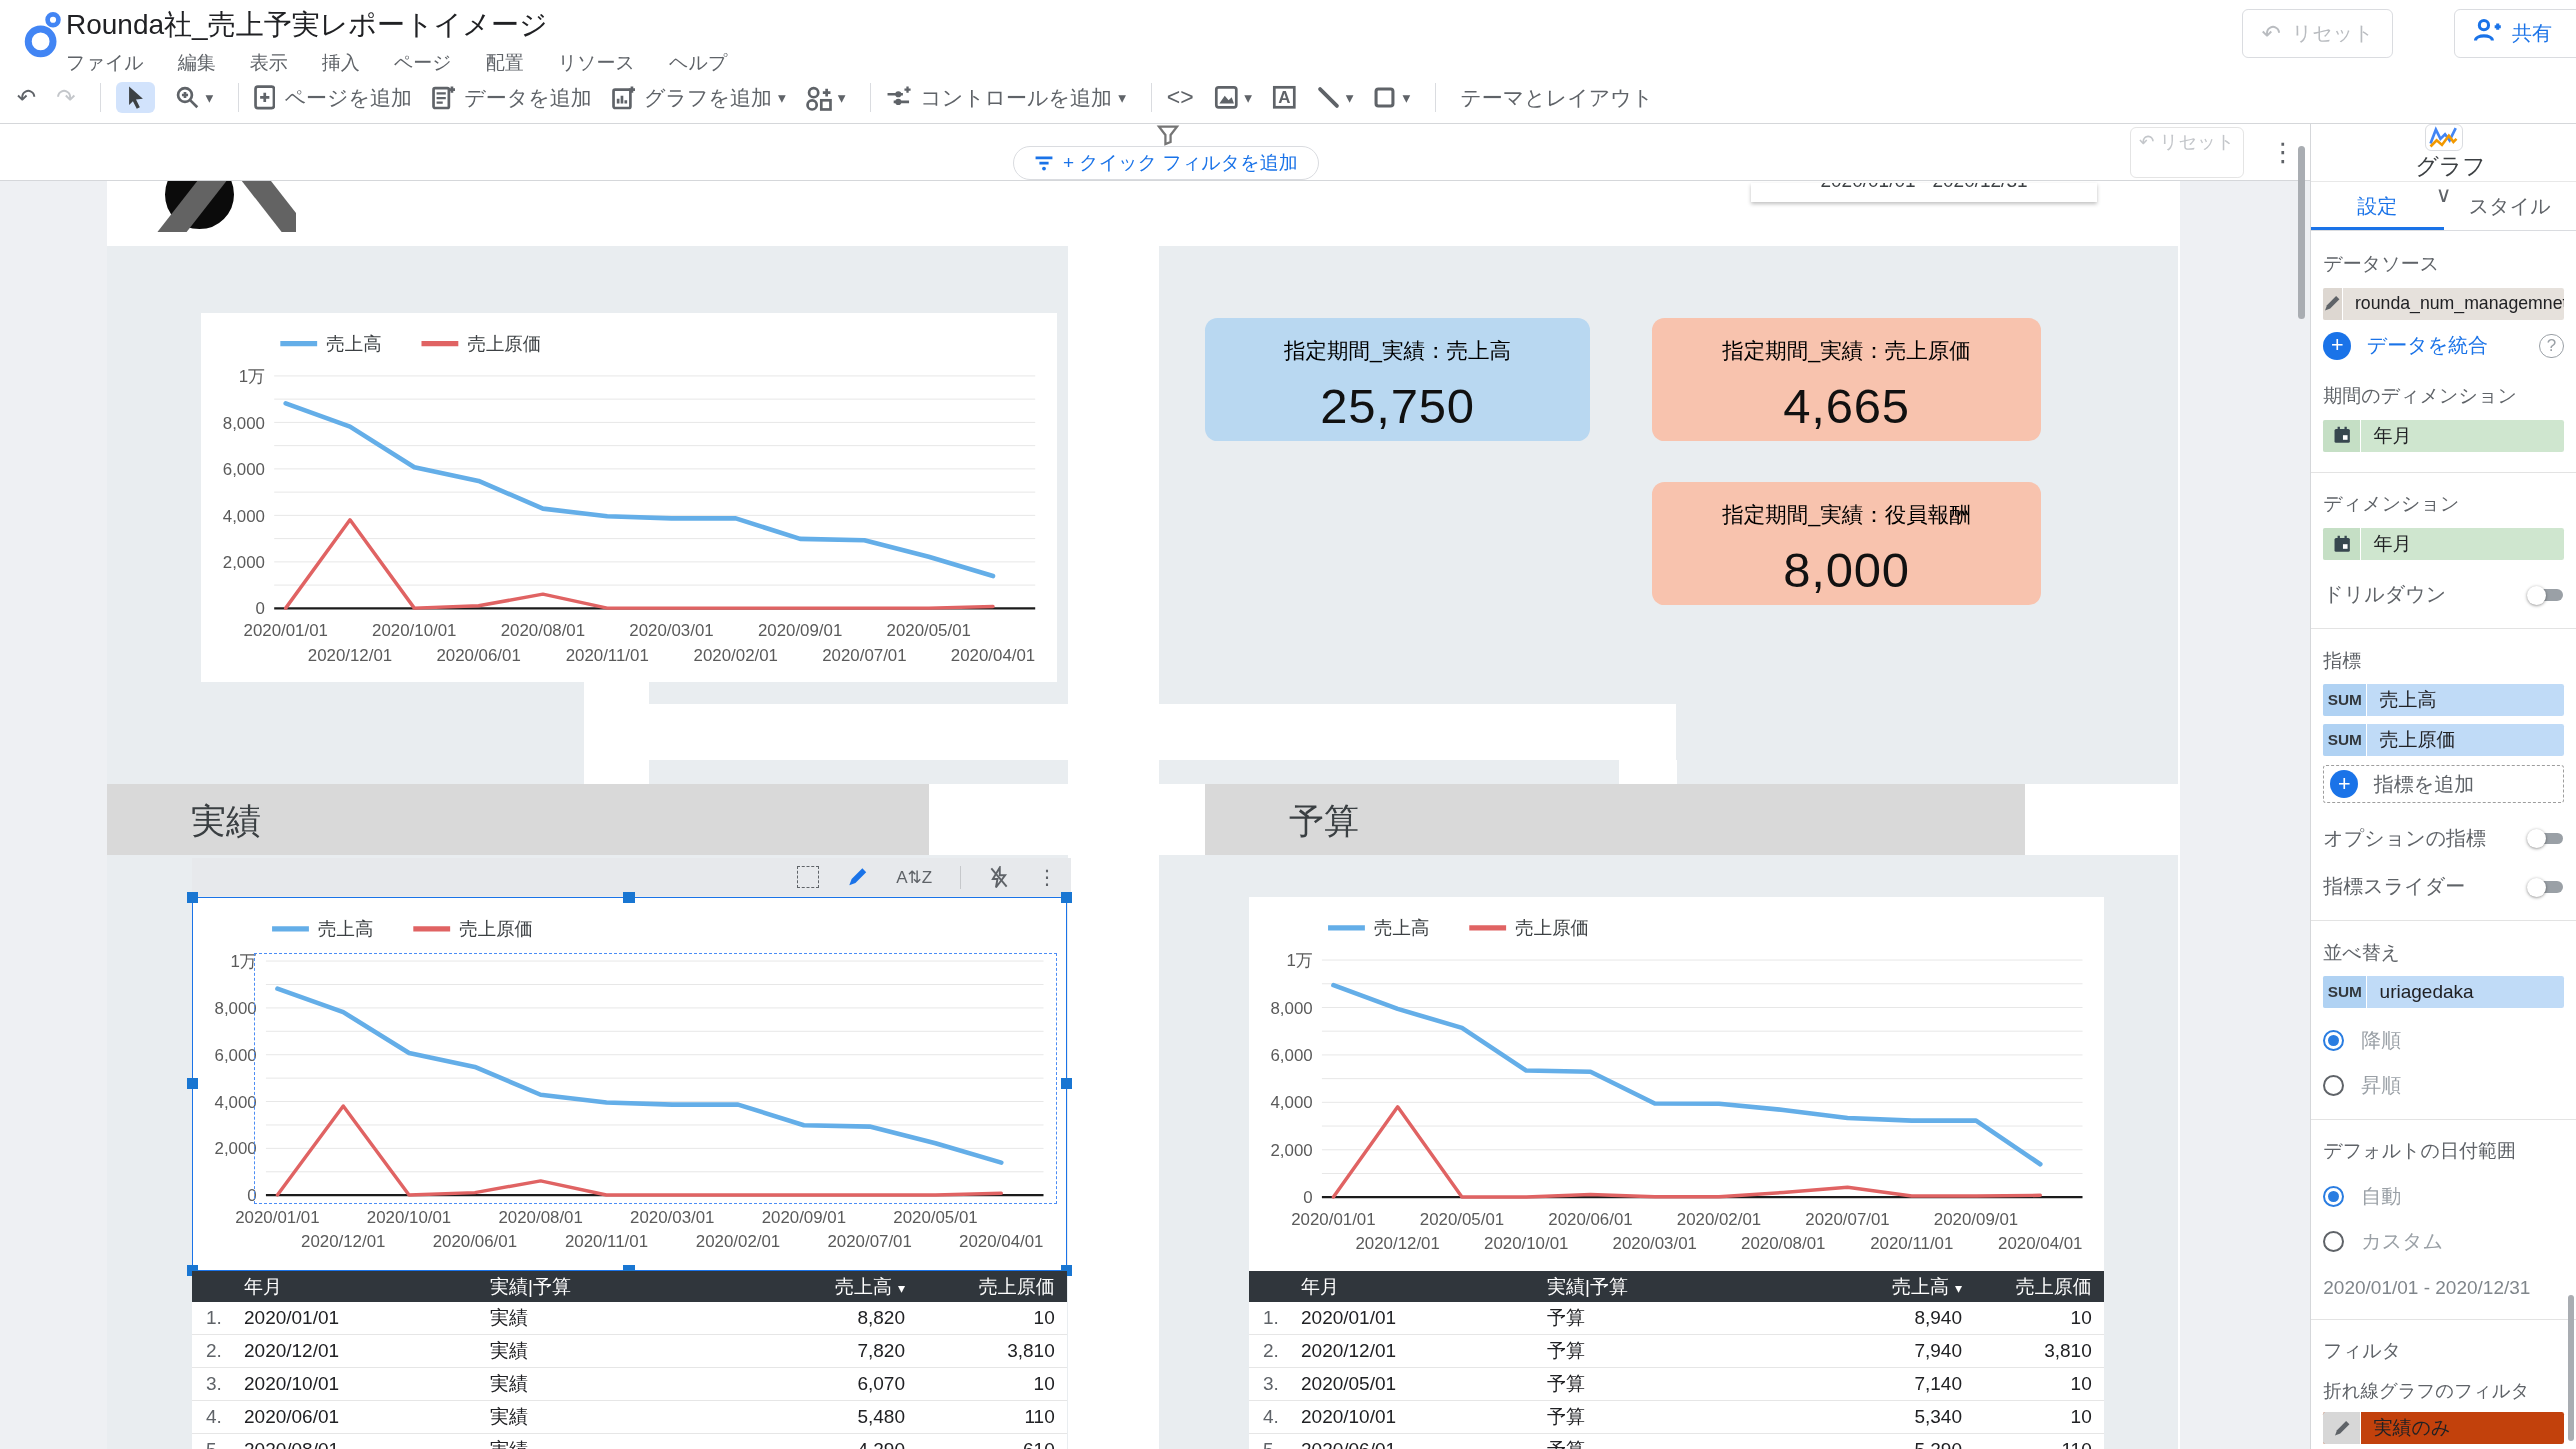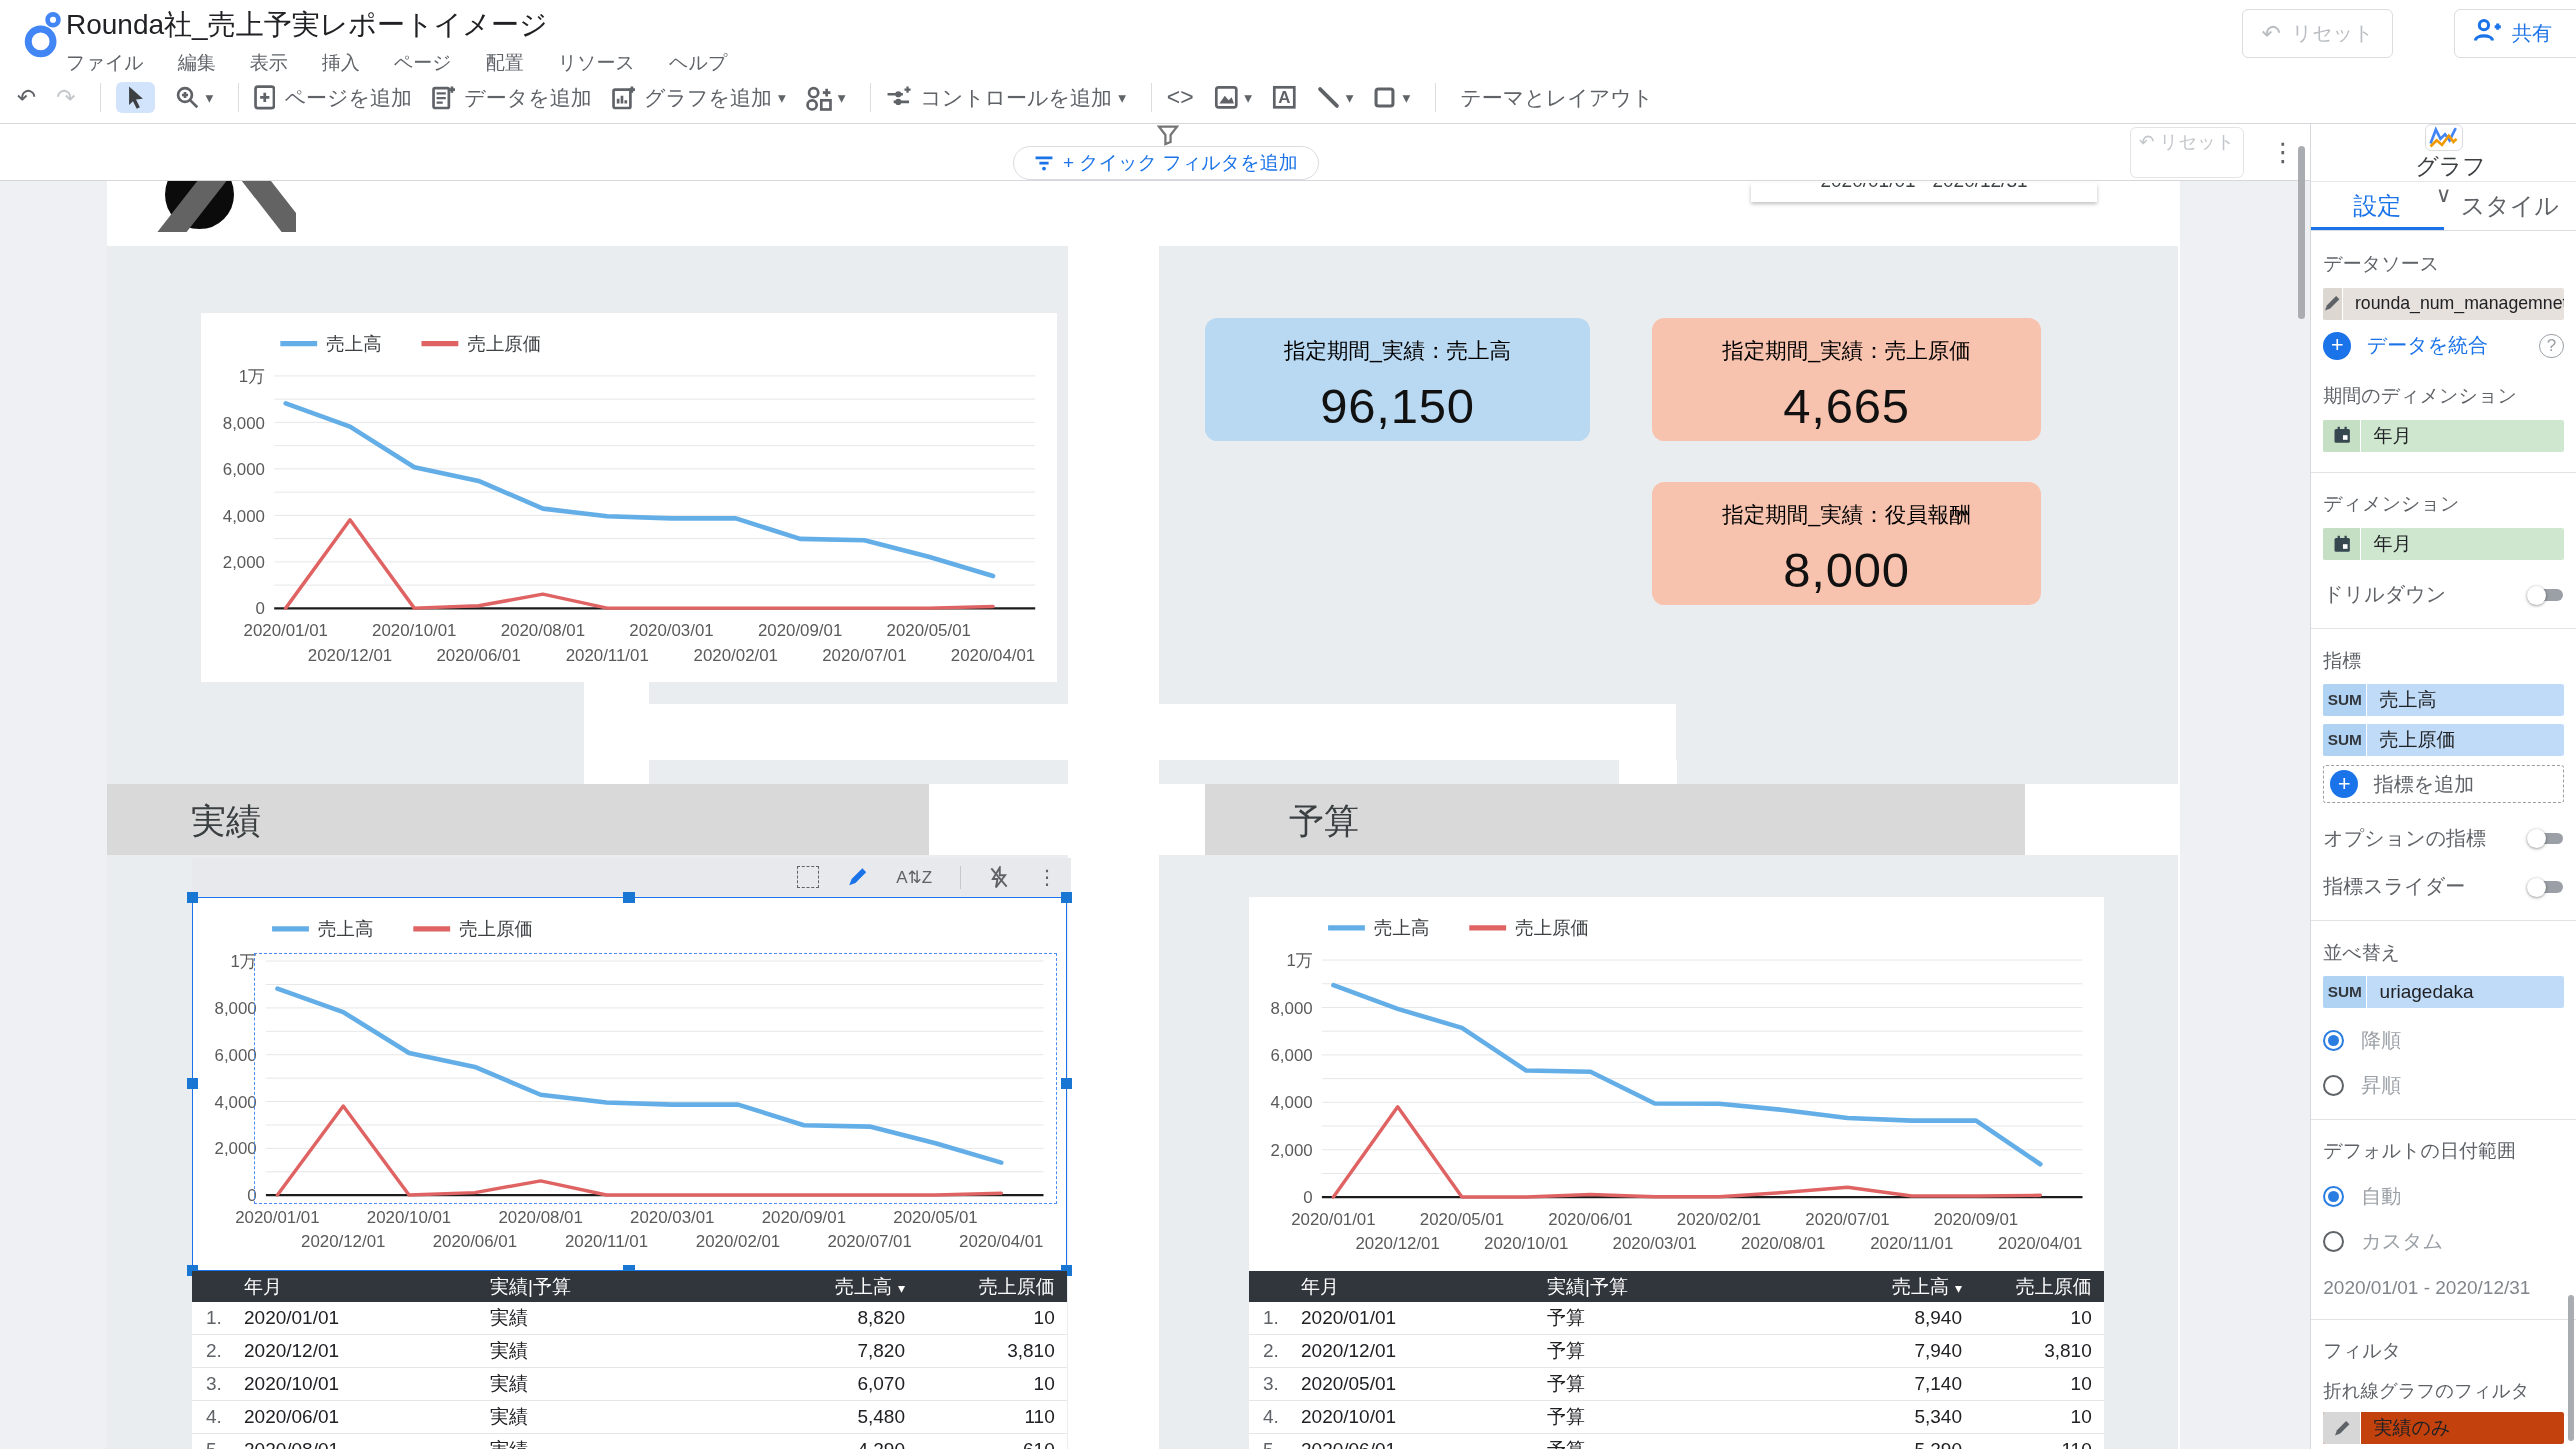--- a/index.html
+++ b/index.html
@@ -87,21 +87,21 @@
   .c4 { flex:1; text-align:right; padding-right:12.3px; }
   .sortcaret { font-size:14px; margin-left:6.1px; }
 
   
   .panel { position:absolute; left:2310px; top:124px; width:266px; height:1325px; background:#fff; border-left:0.8px solid #d5d7da; overflow:hidden; }
   .phead { height:58px; display:flex; align-items:center; border-bottom:0.8px solid #e8e8e8; padding:0 14px;flex-direction:column; }
   .chartico { width:38px; height:38px; border:0.8px solid #dadce0; border-radius:6.1px; display:flex; align-items:center; justify-content:center; }
   .ptitle { font-size:23px; color:#3c4043; margin-left:14px; flex:1; }
   .chev { color:#5f6368; font-size:21.5px; }
   .ptabs { height:49px; display:flex; border-bottom:0.8px solid #dadce0; position:relative; }
-  .ptab { width:50%; display:flex; align-items:center; justify-content:center; font-size:24px; cursor:pointer; }
+  .ptab { width:50%; display:flex; align-items:center; justify-content:center; font-size:20px; cursor:pointer; }
   .ptab.active { color:#1a73e8; }
   .ptab.inactive { color:#5f6368; }
   .tabline { position:absolute; left:0; bottom:0; width:133px; height:3.1px; background:#1a73e8; }
   .pcontent { padding:20px 12.3px 0 12.3px; }
   .plabel { font-size:19px; color:#5f6368; }
   .chip { display:flex; height:32px; border-radius:2.3px; overflow:hidden; margin-top:10.7px; align-items:stretch; cursor:pointer; }
   .chip .cell { display:flex; align-items:center; justify-content:center; width:37px; }
   .chip .cbody { display:flex; align-items:center; padding-left:12.3px; flex:1; font-size:19px; color:#202124; border-left:1.5px solid #fff; }
   .chip.src { background:#e6e1dc; } .chip.src .cell { background:#ddd7d1; }
   .chip.green { background:#cfe6cf; } .chip.green .cell { background:#c5dfc5; }
@@ -337,21 +337,21 @@
               <text x="780.5454545454545" y="421" font-size="22" fill="#5a5a5a" font-family="Liberation Sans, DejaVu Sans, sans-serif" text-anchor="middle">2020/09/01</text>
               <text x="864.3636363636364" y="453" font-size="22" fill="#5a5a5a" font-family="Liberation Sans, DejaVu Sans, sans-serif" text-anchor="middle">2020/07/01</text>
               <text x="948.1818181818181" y="421" font-size="22" fill="#5a5a5a" font-family="Liberation Sans, DejaVu Sans, sans-serif" text-anchor="middle">2020/05/01</text>
               <text x="1032" y="453" font-size="22" fill="#5a5a5a" font-family="Liberation Sans, DejaVu Sans, sans-serif" text-anchor="middle">2020/04/01</text>
             </svg>
           </div>
       </div>
 
       <div class="score" style="left:1098px;top:137px;width:385px;height:123px;background:#b9d8f1;">
         <div class="st">指定期間_実績：売上高</div>
-        <div class="sv">96,150</div>
+        <div class="sv">25,750</div>
       </div>
       <div class="score" style="left:1545px;top:137px;width:389px;height:123px;background:#f8c3ae;">
         <div class="st">指定期間_実績：売上原価</div>
         <div class="sv">4,665</div>
       </div>
       <div class="score" style="left:1545px;top:301px;width:389px;height:123px;background:#f8c3ae;">
         <div class="st">指定期間_実績：役員報酬</div>
         <div class="sv">8,000</div>
       </div>
 

